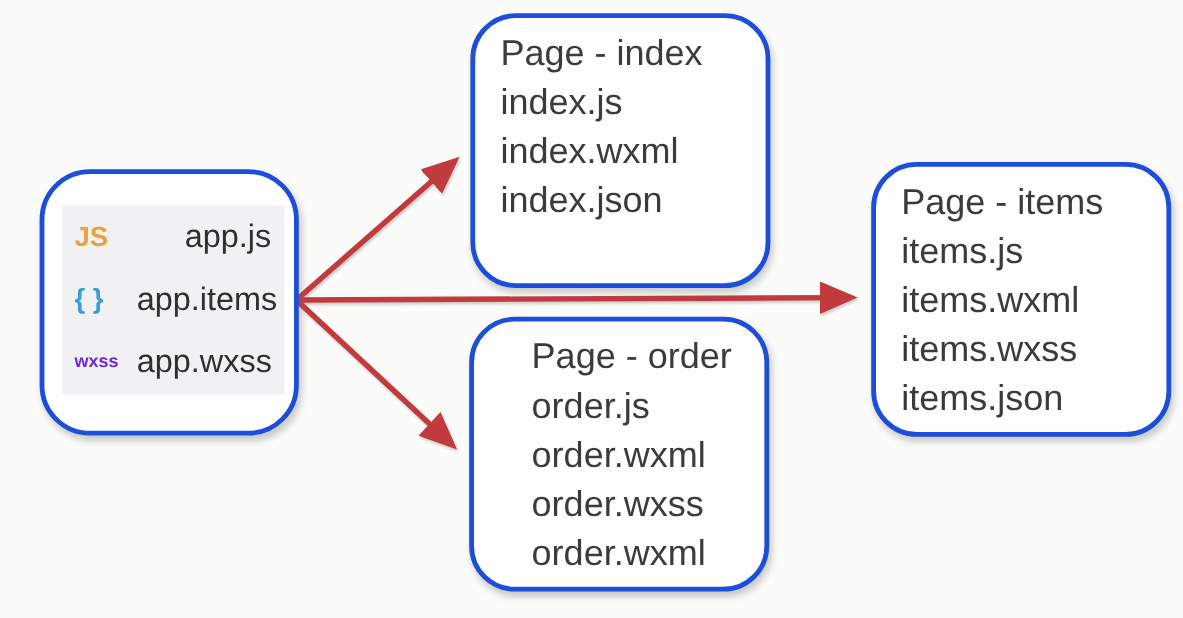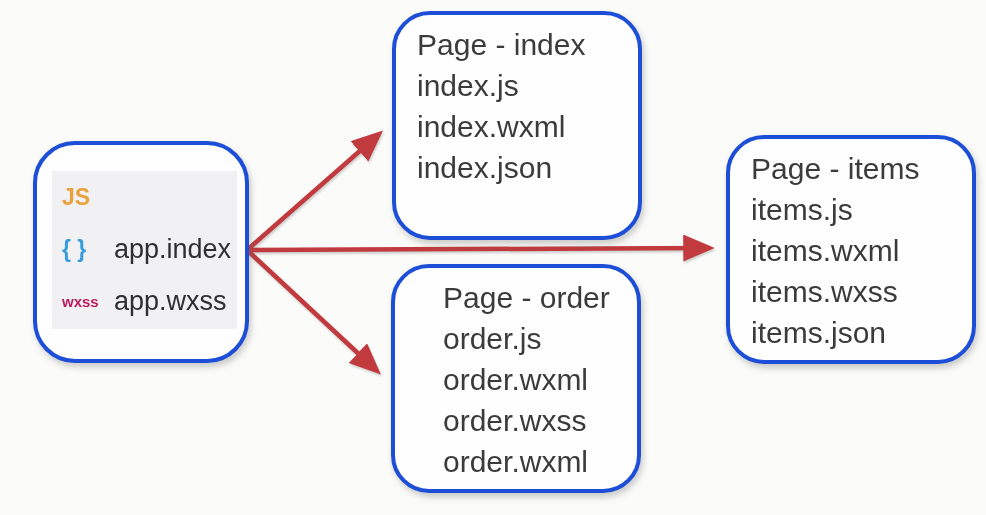--- a/index.html
+++ b/index.html
@@ -34,21 +34,21 @@
     display: flex; align-items: center;
     width: 170px;
   }
   .app-row .ficon {
     width: 52px; flex: 0 0 52px;
     font-weight: bold; text-align: left;
     letter-spacing: 0px;
   }
   .icon-js   { color: #eba23c; font-size: 23px; }
   .icon-json { color: #359ddb; font-size: 23px; letter-spacing: 2px; }
-  .icon-wxss { color: #be185d; font-size: 15px; }
+  .icon-wxss { color: #6d28d9; font-size: 15px; }
   .app-row .fname { color: #2f2f2f; font-size: 27px; }
 
   
   .page-box { width: 250px; height: 229px; padding: 9px 0 0 21px; }
   .box-index { left: 392px; top: 11px; }
   .box-order { left: 391px; top: 264px; padding-left: 48px; }
   .box-items { left: 726px; top: 135px; }
   .box-title, .box-line {
     color: #3b3b3b; font-size: 30px; line-height: 41px;
     white-space: nowrap;
@@ -71,24 +71,25 @@
     </defs>
     <line class="arrow-line" x1="247" y1="250" x2="378" y2="135" marker-end="url(#ah)"></line>
     <line class="arrow-line" x1="247" y1="250" x2="708" y2="248" marker-end="url(#ah)"></line>
     <line class="arrow-line" x1="247" y1="250" x2="376" y2="370" marker-end="url(#ah)"></line>
   </svg>
 
   <div class="node app-box">
     <div class="app-panel">
       <div class="app-row" style="top:0;gap:40px;">
         <span class="ficon icon-js">JS</span>
+        <span class="fname">app.js</span>
       </div>
       <div class="app-row" style="top:52px;">
         <span class="ficon icon-json">{ }</span>
-        <span class="fname">app.index</span>
+        <span class="fname">app.items</span>
       </div>
       <div class="app-row" style="top:104px;">
         <span class="ficon icon-wxss">wxss</span>
         <span class="fname">app.wxss</span>
       </div>
     </div>
   </div>
 
   <div class="node page-box box-index">
     <div class="box-title">Page - index</div>

